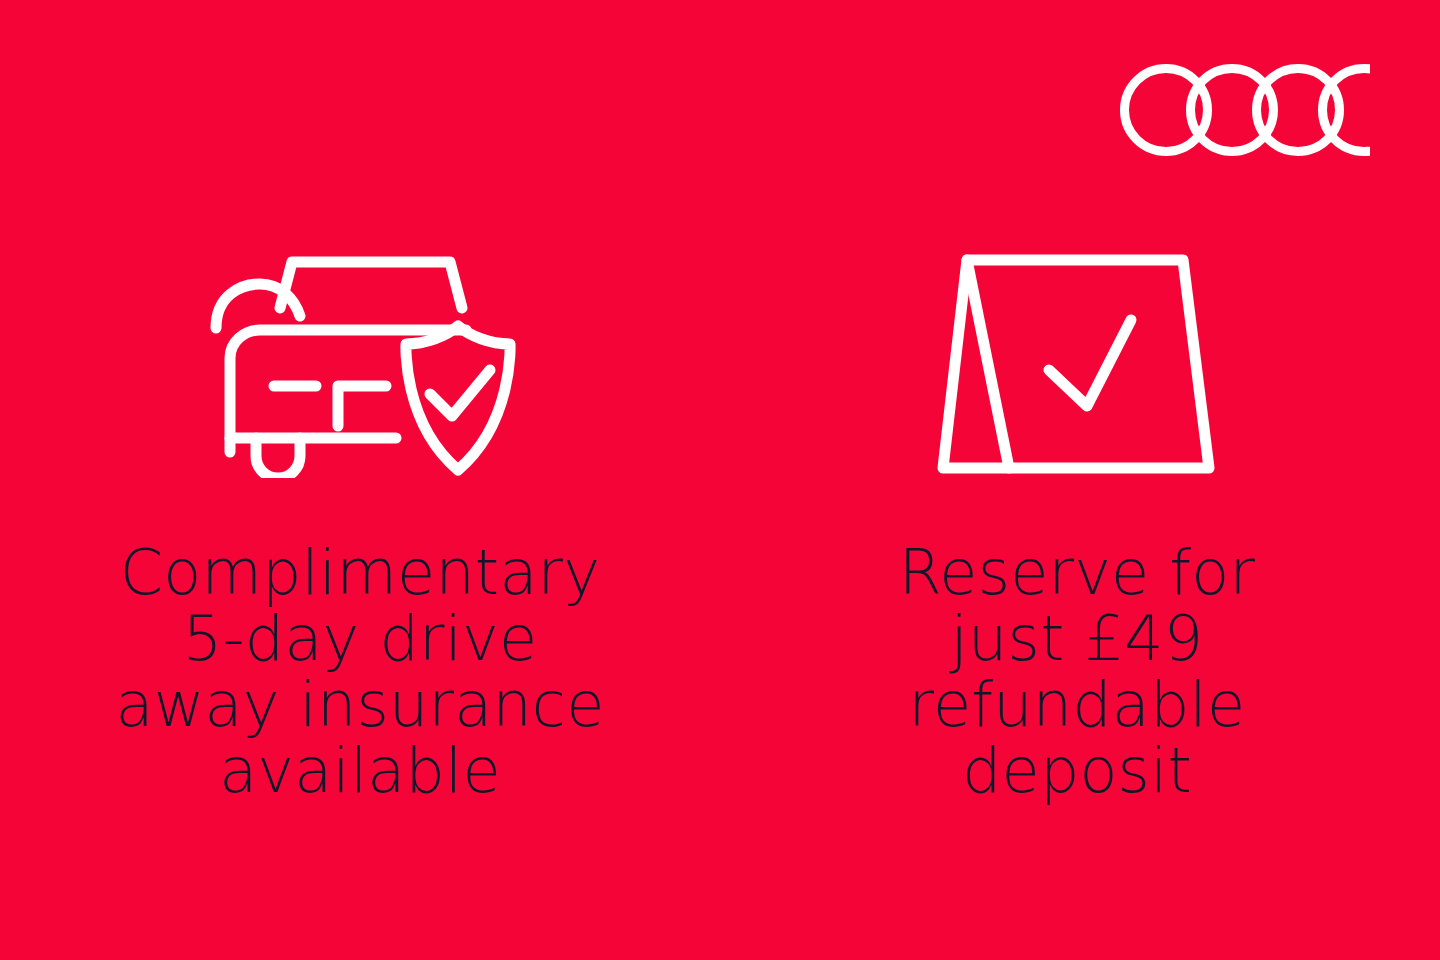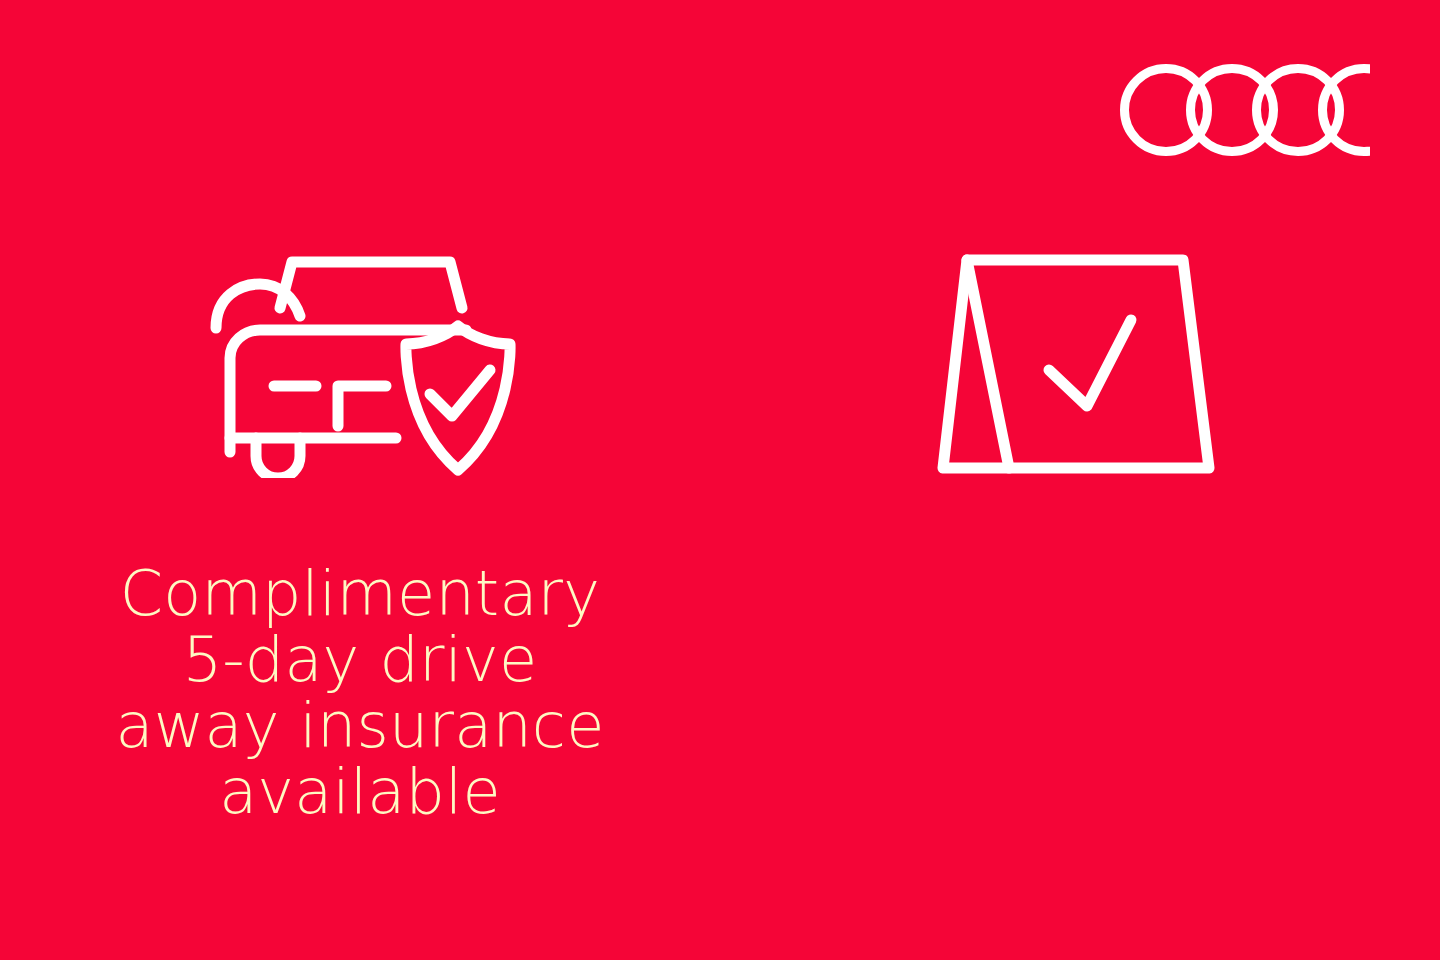--- a/index.html
+++ b/index.html
@@ -76,23 +76,23 @@
     height: 232px;
     margin-left: 8px;
   }
   .icon-tent-check {
     width: 280px;
     height: 232px;
     margin-left: -10px;
   }
 
   .feature-caption {
-    margin-top: 83px;
+    margin-top: 62px;
     text-align: center;
-    color: #fef9c3;
+    color: #0f172a;
     font-family: "DejaVu Sans", "Liberation Sans", sans-serif;
     font-weight: 300;
     font-size: 62px;
     line-height: 66px;
     letter-spacing: 0.2px;
     white-space: pre-line;
   }
   .caption-insurance { width: 560px; }
   .caption-deposit   { width: 470px; margin-left: -6px; }
 </style>
@@ -157,16 +157,20 @@
 
             <path d="M 32 14 L 8 222 L 74 222"></path>
 
             <path d="M 32 14 L 248 14 L 274 222 L 74 222 Z"></path>
 
             <path d="M 114 124 L 152 160 L 196 74"></path>
           </g>
         </svg>
       </div>
 
+      <div class="feature-caption caption-deposit">Reserve for
+just £49
+refundable
+deposit</div>
     </div>
 
   </div>
 </div>
 
 </body></html>

